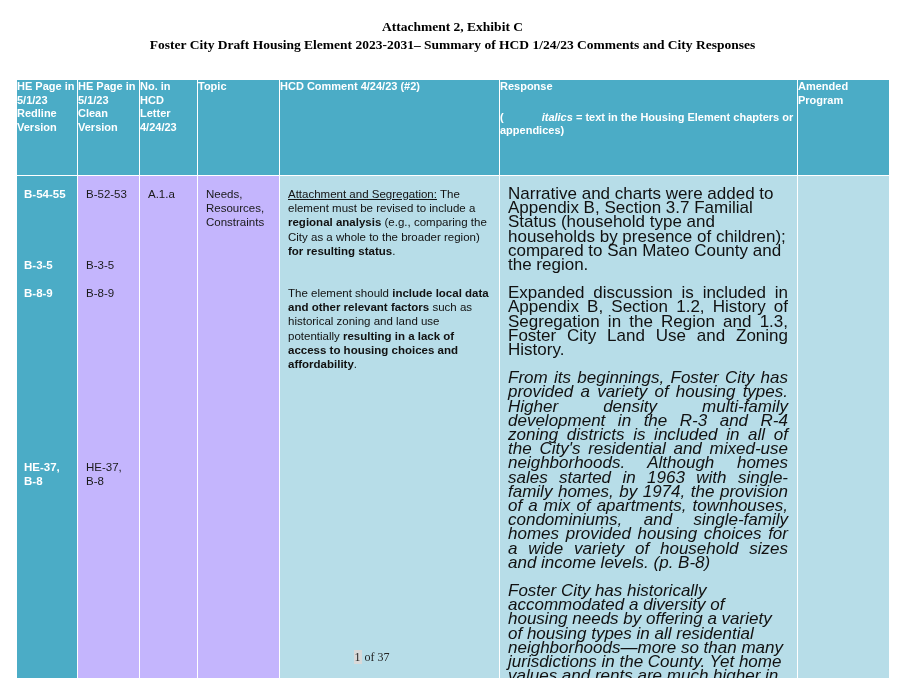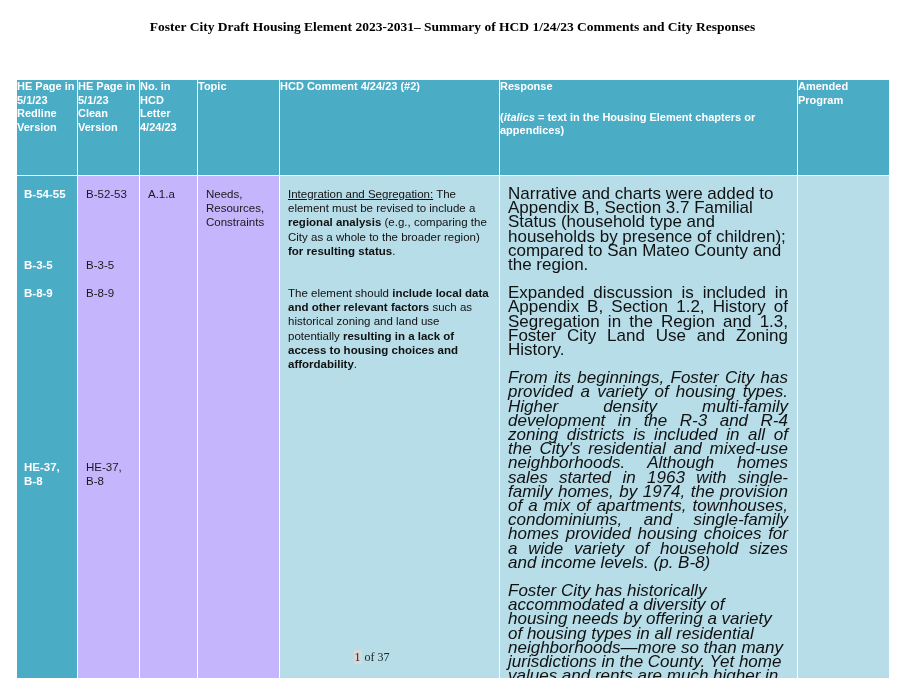--- a/index.html
+++ b/index.html
@@ -65,21 +65,21 @@
     line-height: 13.5px;
     text-align: left;
     padding: 12px 6px 8px 7px;
     height: 95px;
   }
   thead th .sub {
     display: block;
     margin-top: 17px;
     font-weight: bold;
   }
-  thead th .sub i { font-style: italic; }
+  thead th .sub i { font-style: italic; padding-left: 38px; }
 
   
   tbody td.key {
     background: #4BACC6;
     color: #ffffff;
     font-size: 11.5px;
     font-weight: bold;
     line-height: 14px;
     padding: 11px 6px 6px 7px;
   }
@@ -145,20 +145,21 @@
   }
   .footer .pgnum {
     background: #d9d9d9;
     padding: 0 1px;
   }
 </style>
 </head>
 <body>
 
 <div class="doc-title">
+  <span class="line1">Attachment 2, Exhibit C</span>
   <span class="line2">Foster City Draft Housing Element 2023-2031– Summary of HCD 1/24/23 Comments and City Responses</span>
 </div>
 
 <div class="table-wrap">
   <table class="grid">
     <colgroup>
       <col class="c1">
         <col class="c2">
         <col class="c3">
         <col class="c4">
@@ -195,21 +196,21 @@
           <span class="plain-line plain-gap-a">B-3-5</span>
           <span class="plain-line plain-gap-b">B-8-9</span>
           <span class="plain-line plain-gap-c">HE-37, B-8</span>
         </td>
 
         <td class="plain">A.1.a</td>
 
         <td class="plain">Needs, Resources, Constraints</td>
 
         <td class="comment">
-          <p class="para"><span class="u">Integration and Segregation:</span><span> The element must be revised to include a </span><span class="b">regional analysis</span><span> (e.g., comparing the City as a whole to the broader region) </span><span class="b">for resulting status</span><span>.</span></p>
+          <p class="para"><span class="u">Attachment and Segregation:</span><span> The element must be revised to include a </span><span class="b">regional analysis</span><span> (e.g., comparing the City as a whole to the broader region) </span><span class="b">for resulting status</span><span>.</span></p>
           <div class="spacer-para"></div>
           <p class="para last"><span>The element should </span><span class="b">include local data and other relevant factors</span><span> such as historical zoning and land use potentially </span><span class="b">resulting in a lack of access to housing choices and affordability</span><span>.</span></p>
         </td>
 
         <td class="response">
           <p class="para">Narrative and charts were added to Appendix B, Section 3.7 Familial Status (household type and households by presence of children); compared to San Mateo County and the region.</p>
           <p class="para just">Expanded discussion is included in Appendix B, Section 1.2, History of Segregation in the Region and 1.3, Foster City Land Use and Zoning History.</p>
           <p class="para ital">From its beginnings, Foster City has provided a variety of housing types. Higher density multi-family development in the R-3 and R-4 zoning districts is included in all of the City's residential and mixed-use neighborhoods. Although homes sales started in 1963 with single-family homes, by 1974, the provision of a mix of apartments, townhouses, condominiums, and single-family homes provided housing choices for a wide variety of household sizes and income levels. (p. B-8)</p>
           <p class="para ital-left last">Foster City has historically accommodated a diversity of housing needs by offering a variety of housing types in all residential neighborhoods—more so than many jurisdictions in the County. Yet home values and rents are much higher in Foster City than in the County and the Bay Area overall. Foster City's fair housing actions that are part of the overall Housing Element are intended to address barriers to housing</p>
         </td>

